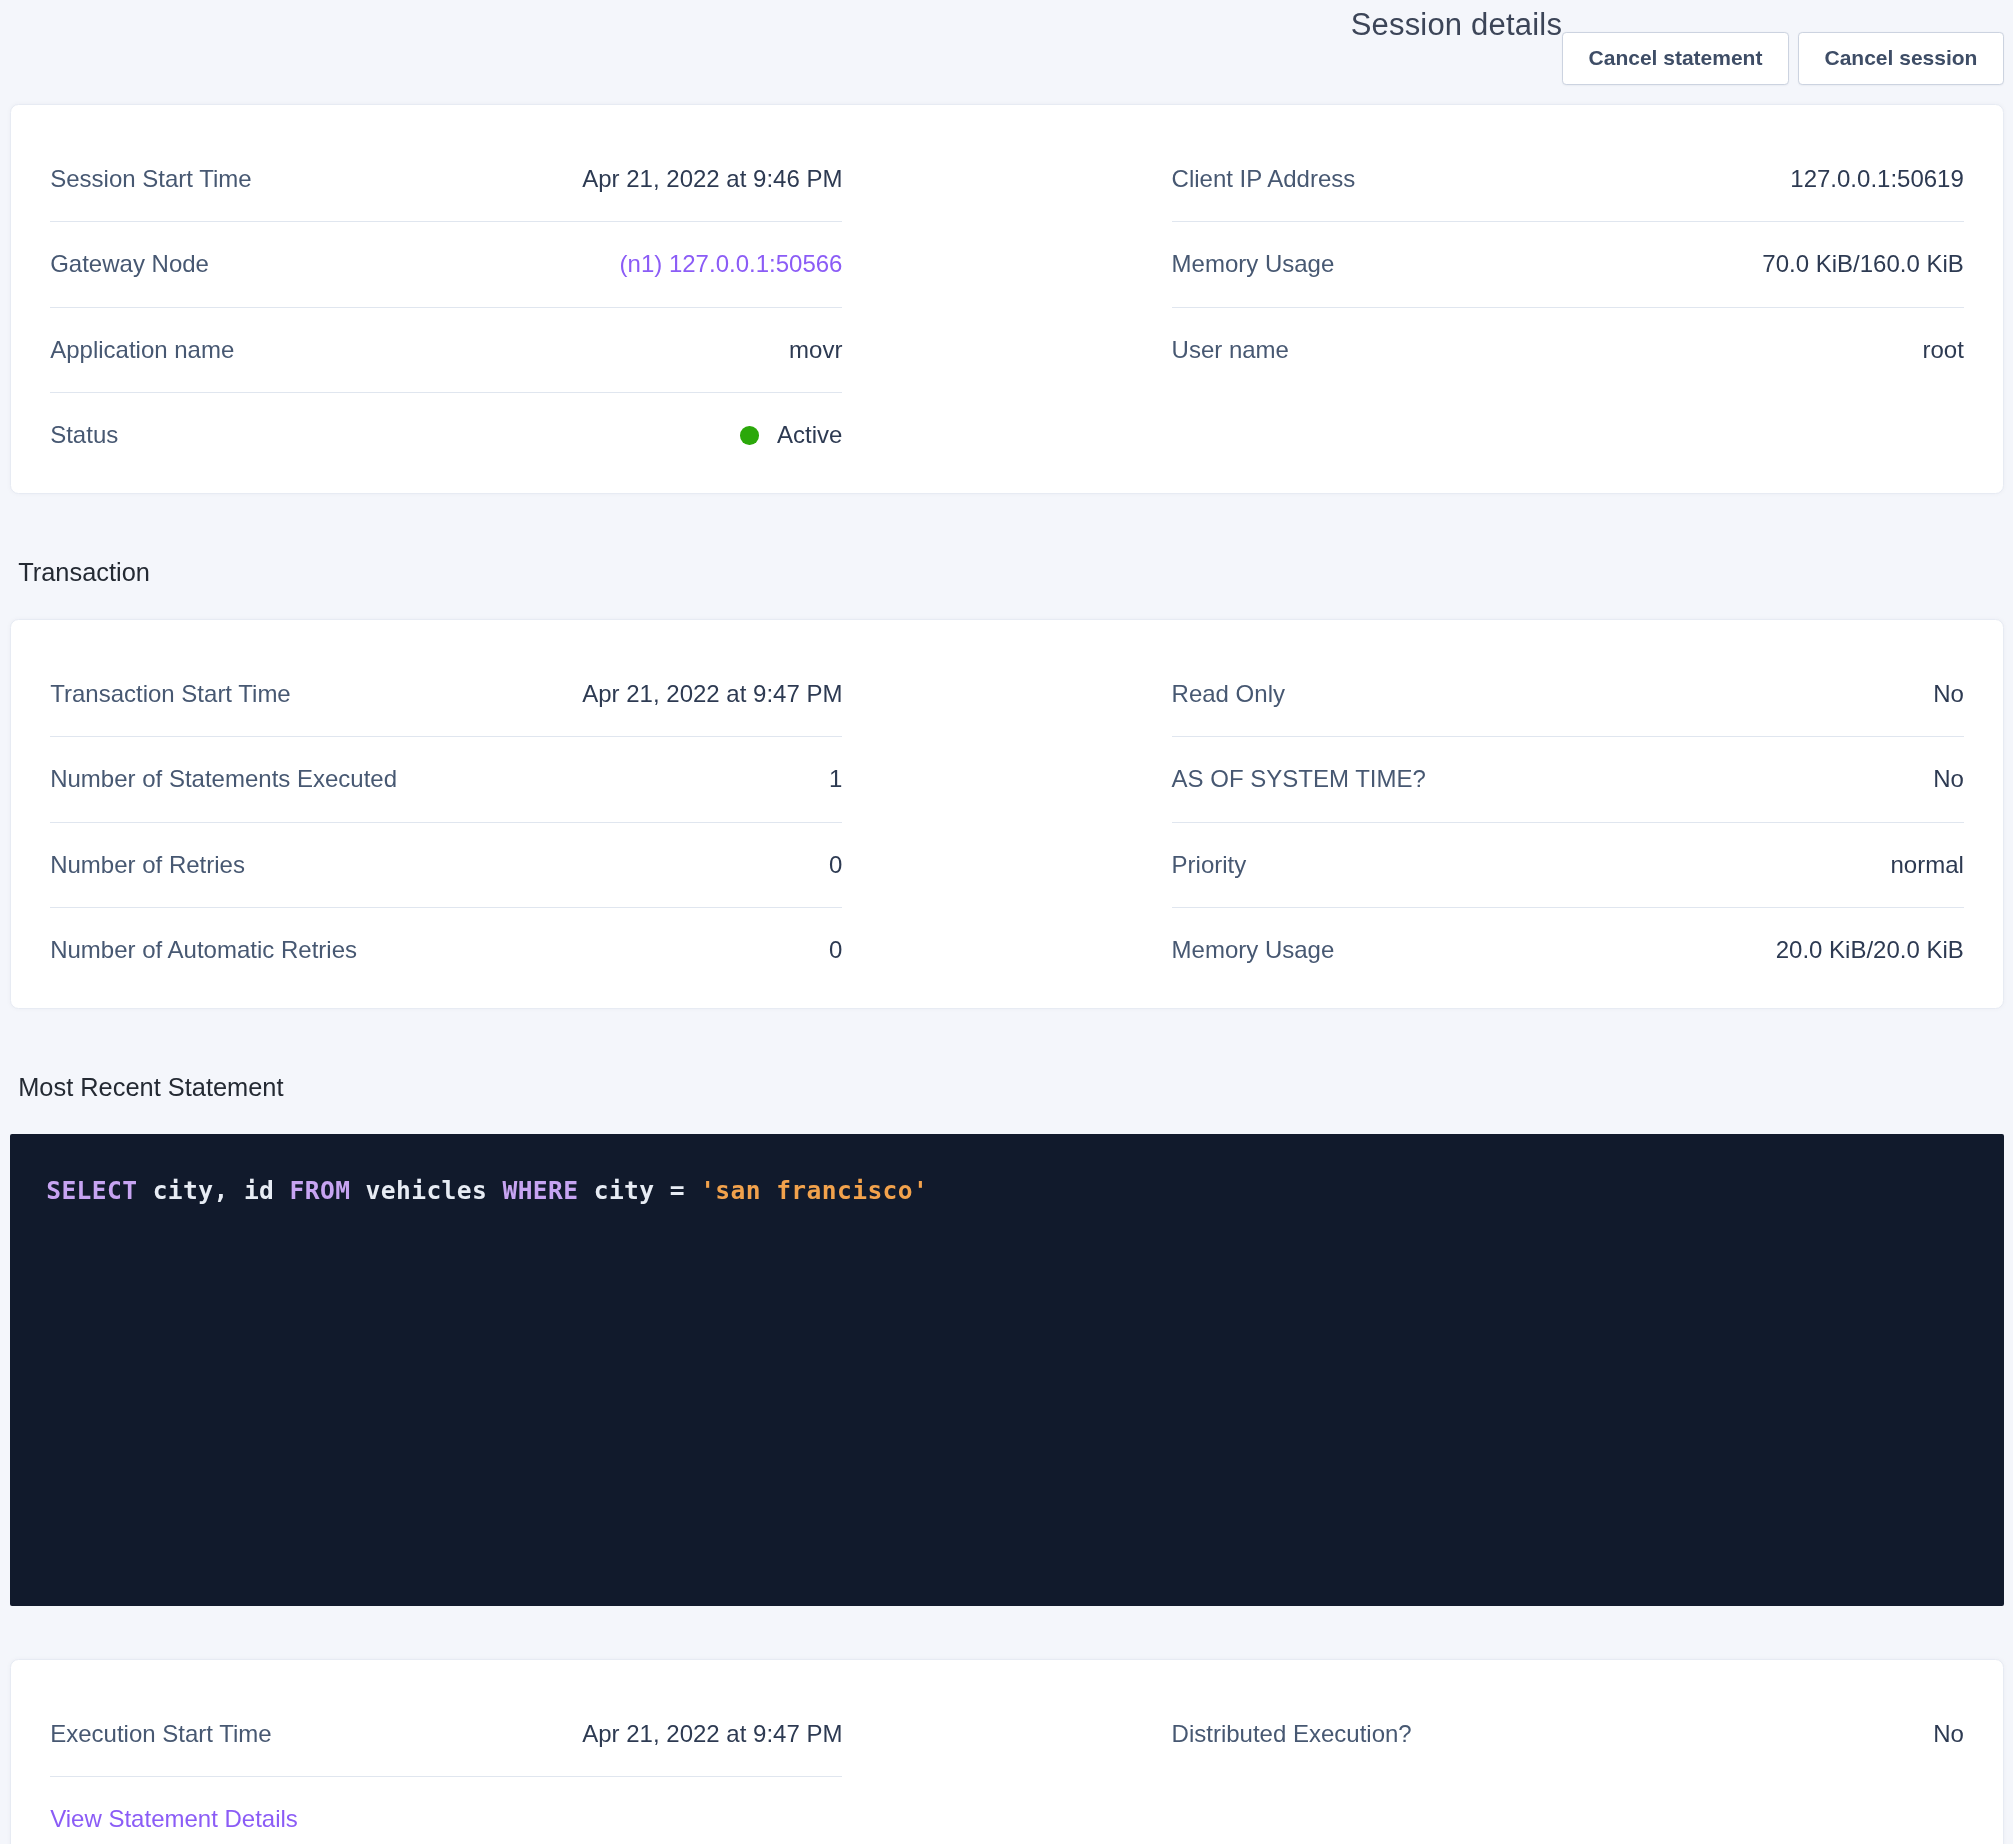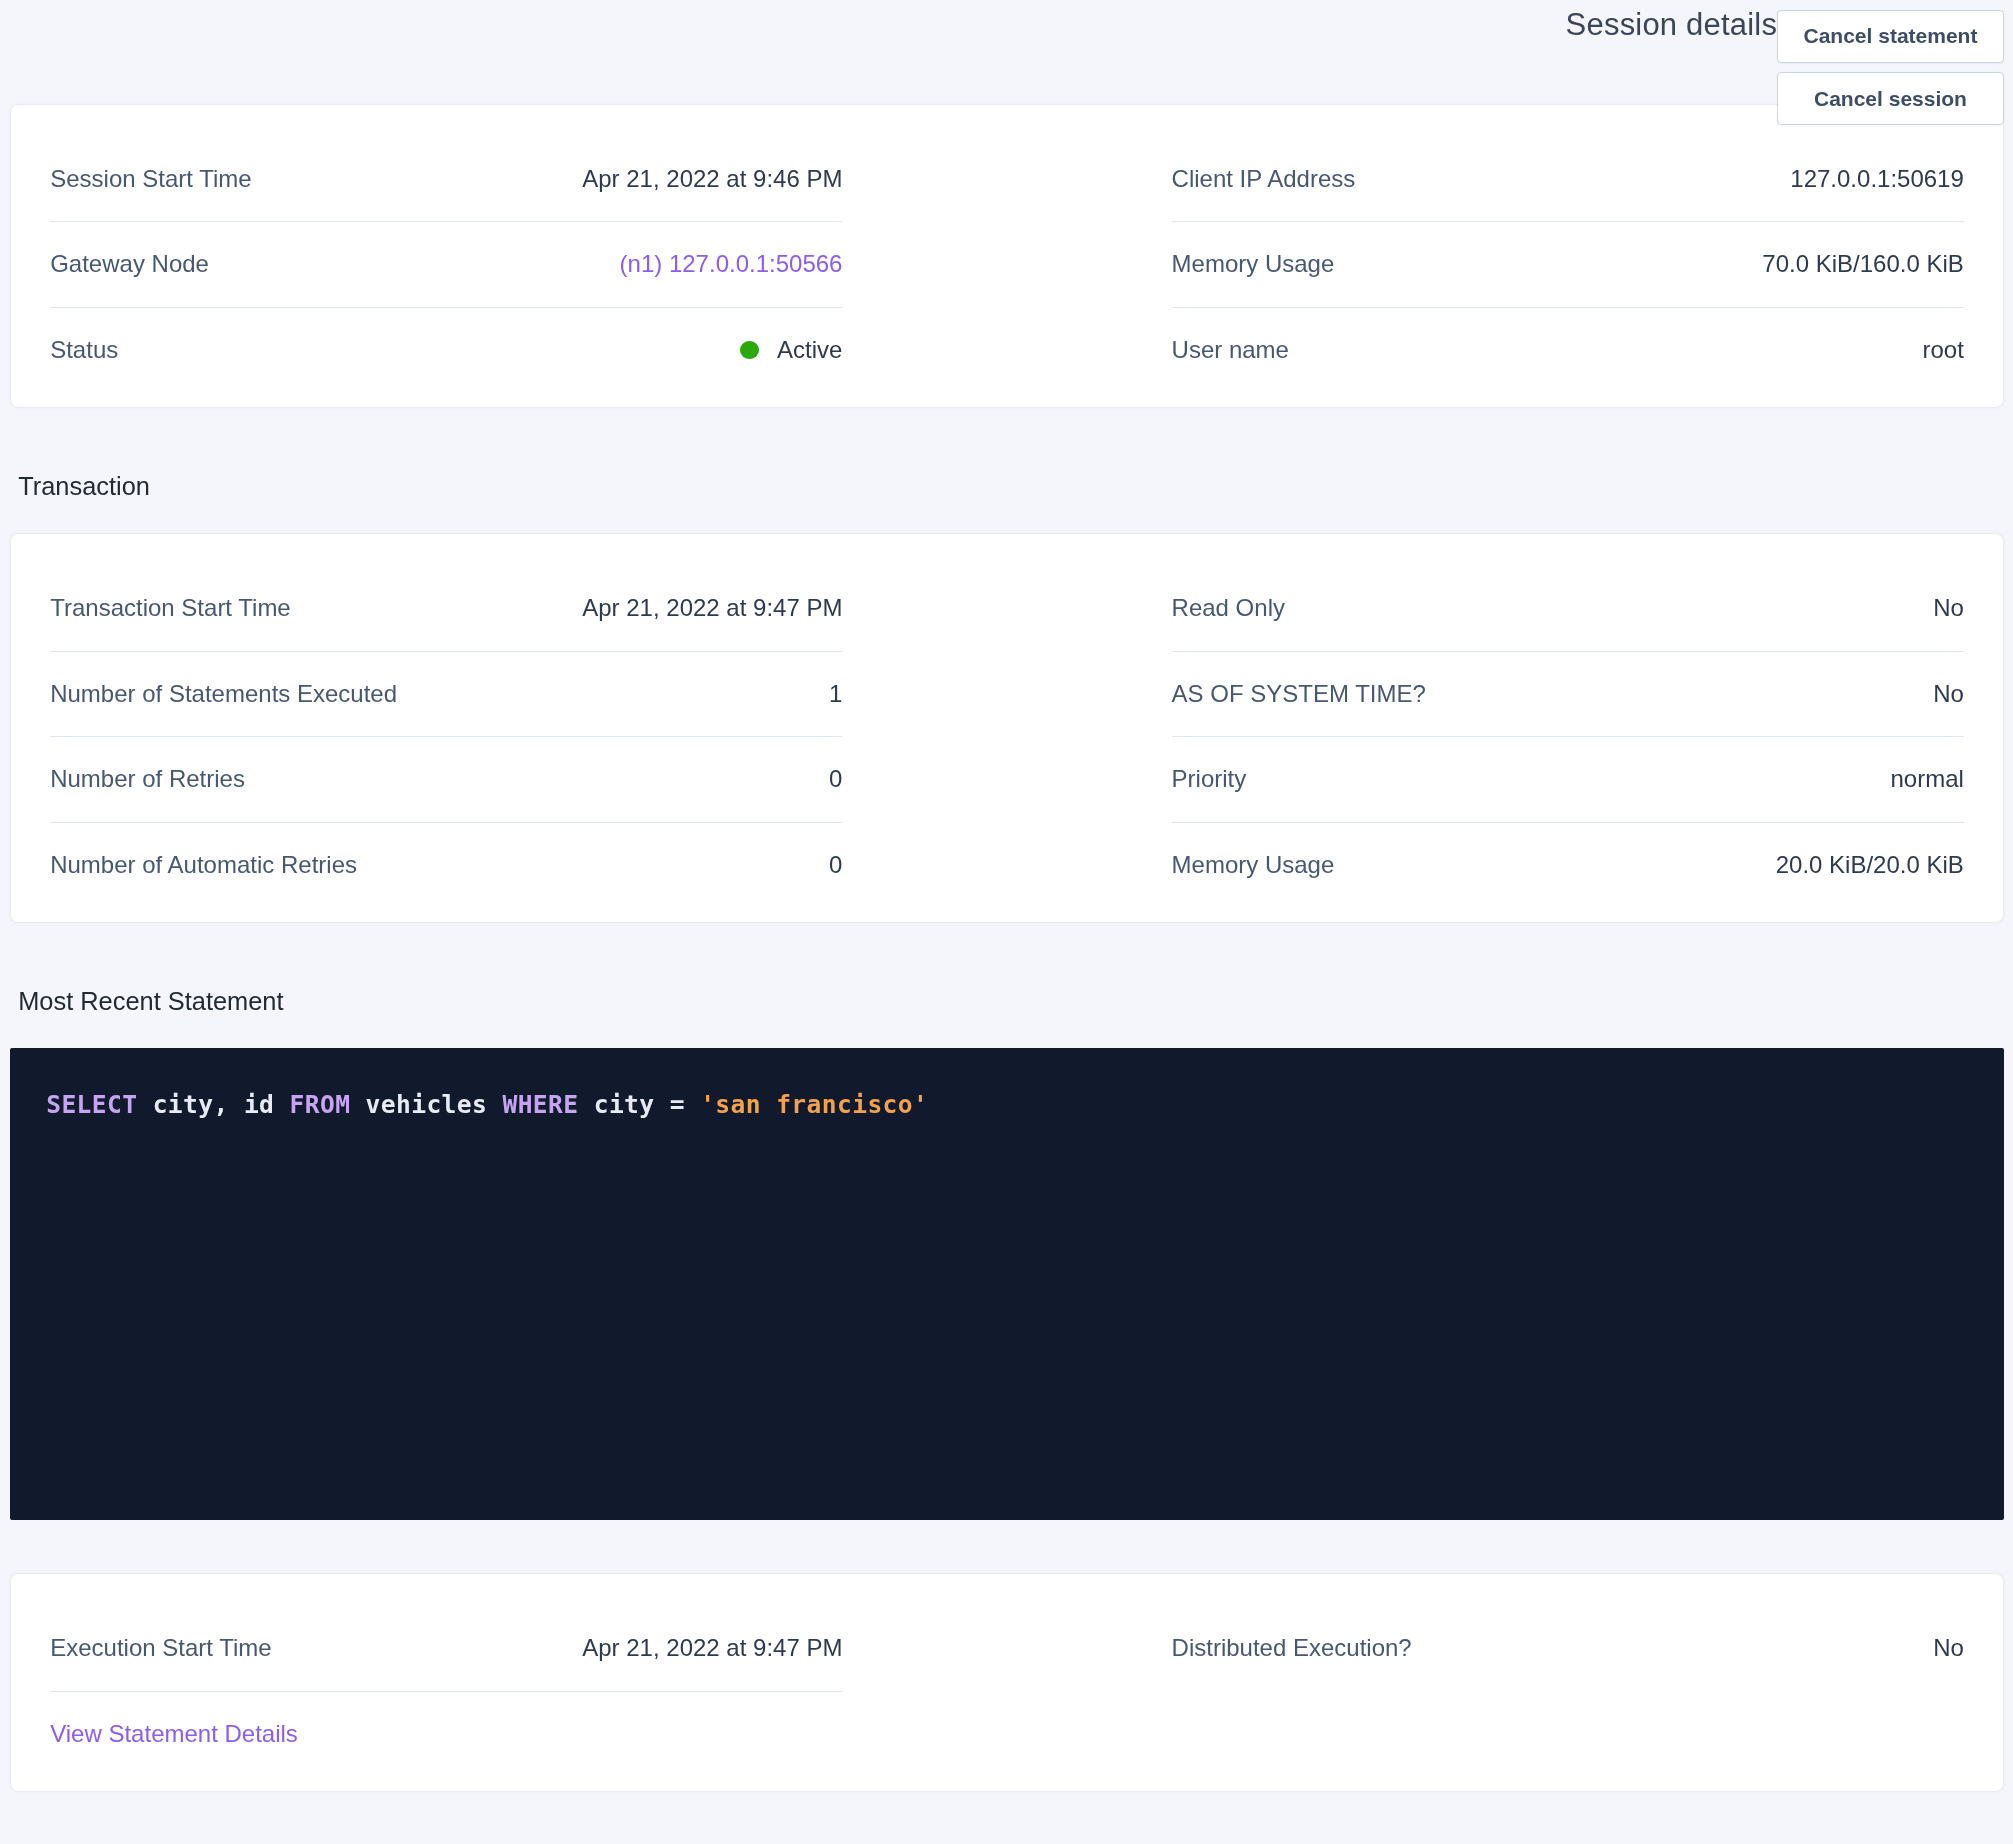--- a/index.html
+++ b/index.html
@@ -20,21 +20,21 @@
     align-items: flex-start;
     padding-top: 6.8px;
     height: 104px;
   }
   .page-title {
     font-size: 31px;
     font-weight: 500;
     color: #3c4558;
     letter-spacing: 0.2px;
   }
-  .header-actions { display: flex; gap: 9.3px; margin-top: 3px; flex-direction: column; }
+  .header-actions { display: flex; gap: 9.3px; margin-top: 25px; }
   .btn {
     height: 53px;
     padding: 0 25.4px;
     background: #ffffff;
     border: 1.3px solid #ccd3e0;
     border-radius: 4.2px;
     font-family: "Liberation Sans", sans-serif;
     font-size: 21px;
     font-weight: 700;
     color: #3e4d66;
@@ -124,20 +124,24 @@
     <div class="card-col">
       <div class="summary-row">
         <span class="lbl">Session Start Time</span>
         <span class="val">Apr 21, 2022 at 9:46 PM</span>
       </div>
       <div class="summary-row">
         <span class="lbl">Gateway Node</span>
         <a class="val val-link">(n1) 127.0.0.1:50566</a>
       </div>
       <div class="summary-row">
+        <span class="lbl">Application name</span>
+        <span class="val">movr</span>
+      </div>
+      <div class="summary-row">
         <span class="lbl">Status</span>
         <span class="val status-val">
           <span class="status-dot"></span>
           <span>Active</span>
         </span>
       </div>
     </div>
     <div class="card-col">
       <div class="summary-row">
         <span class="lbl">Client IP Address</span>

